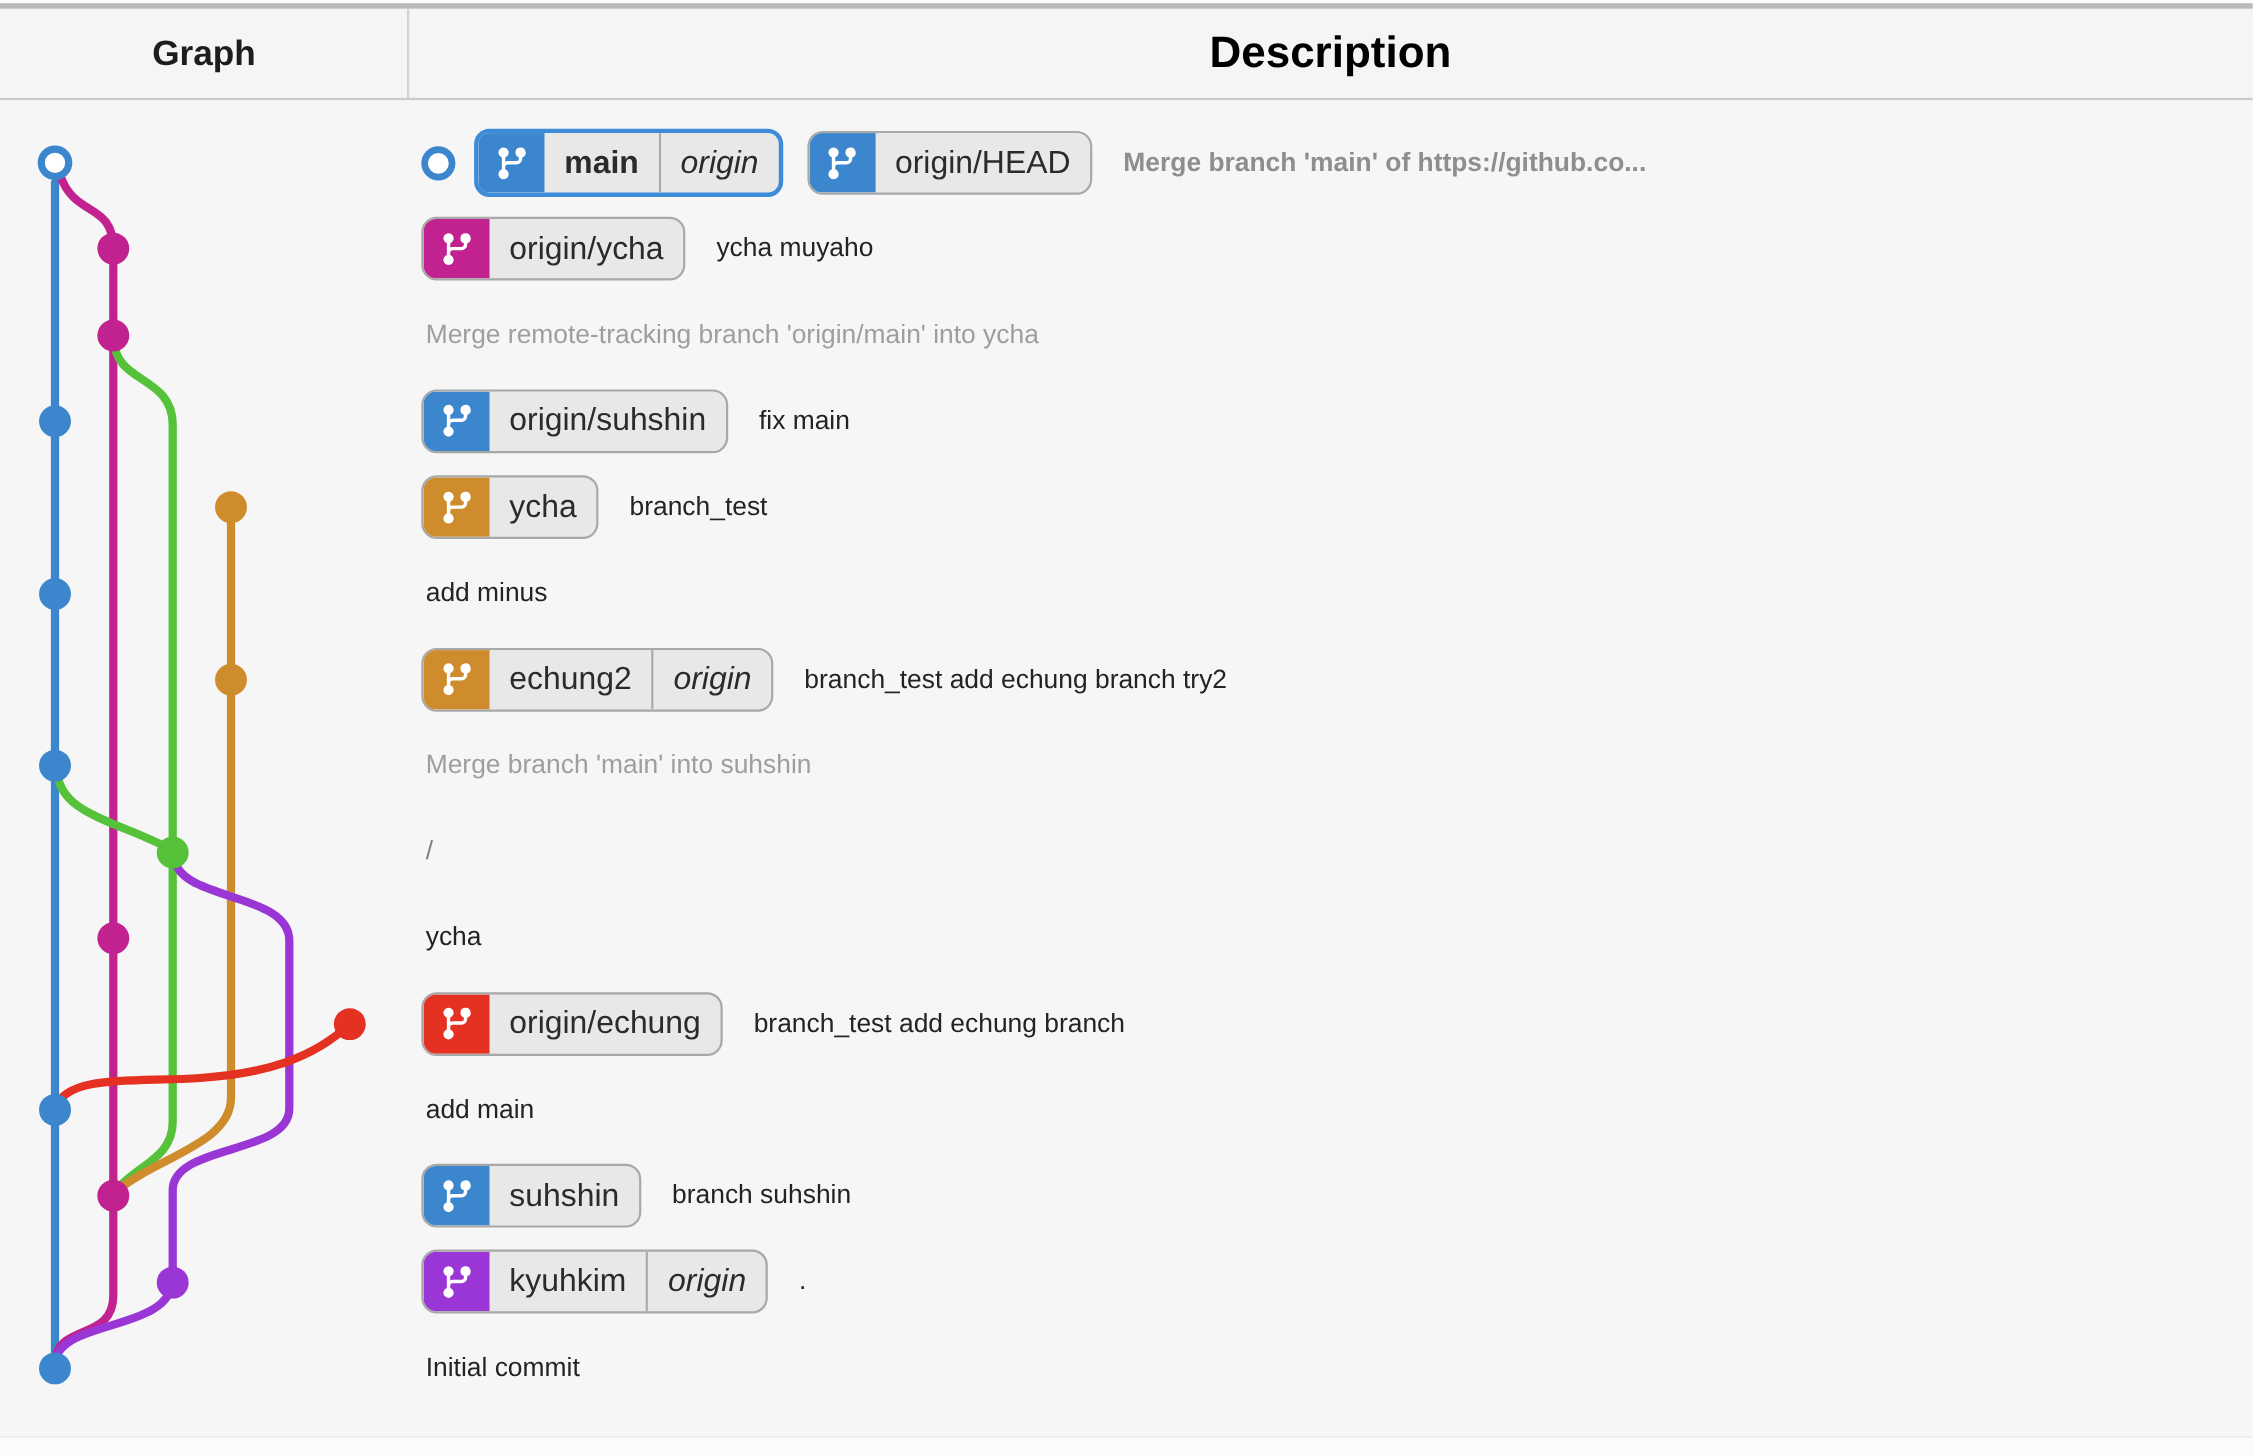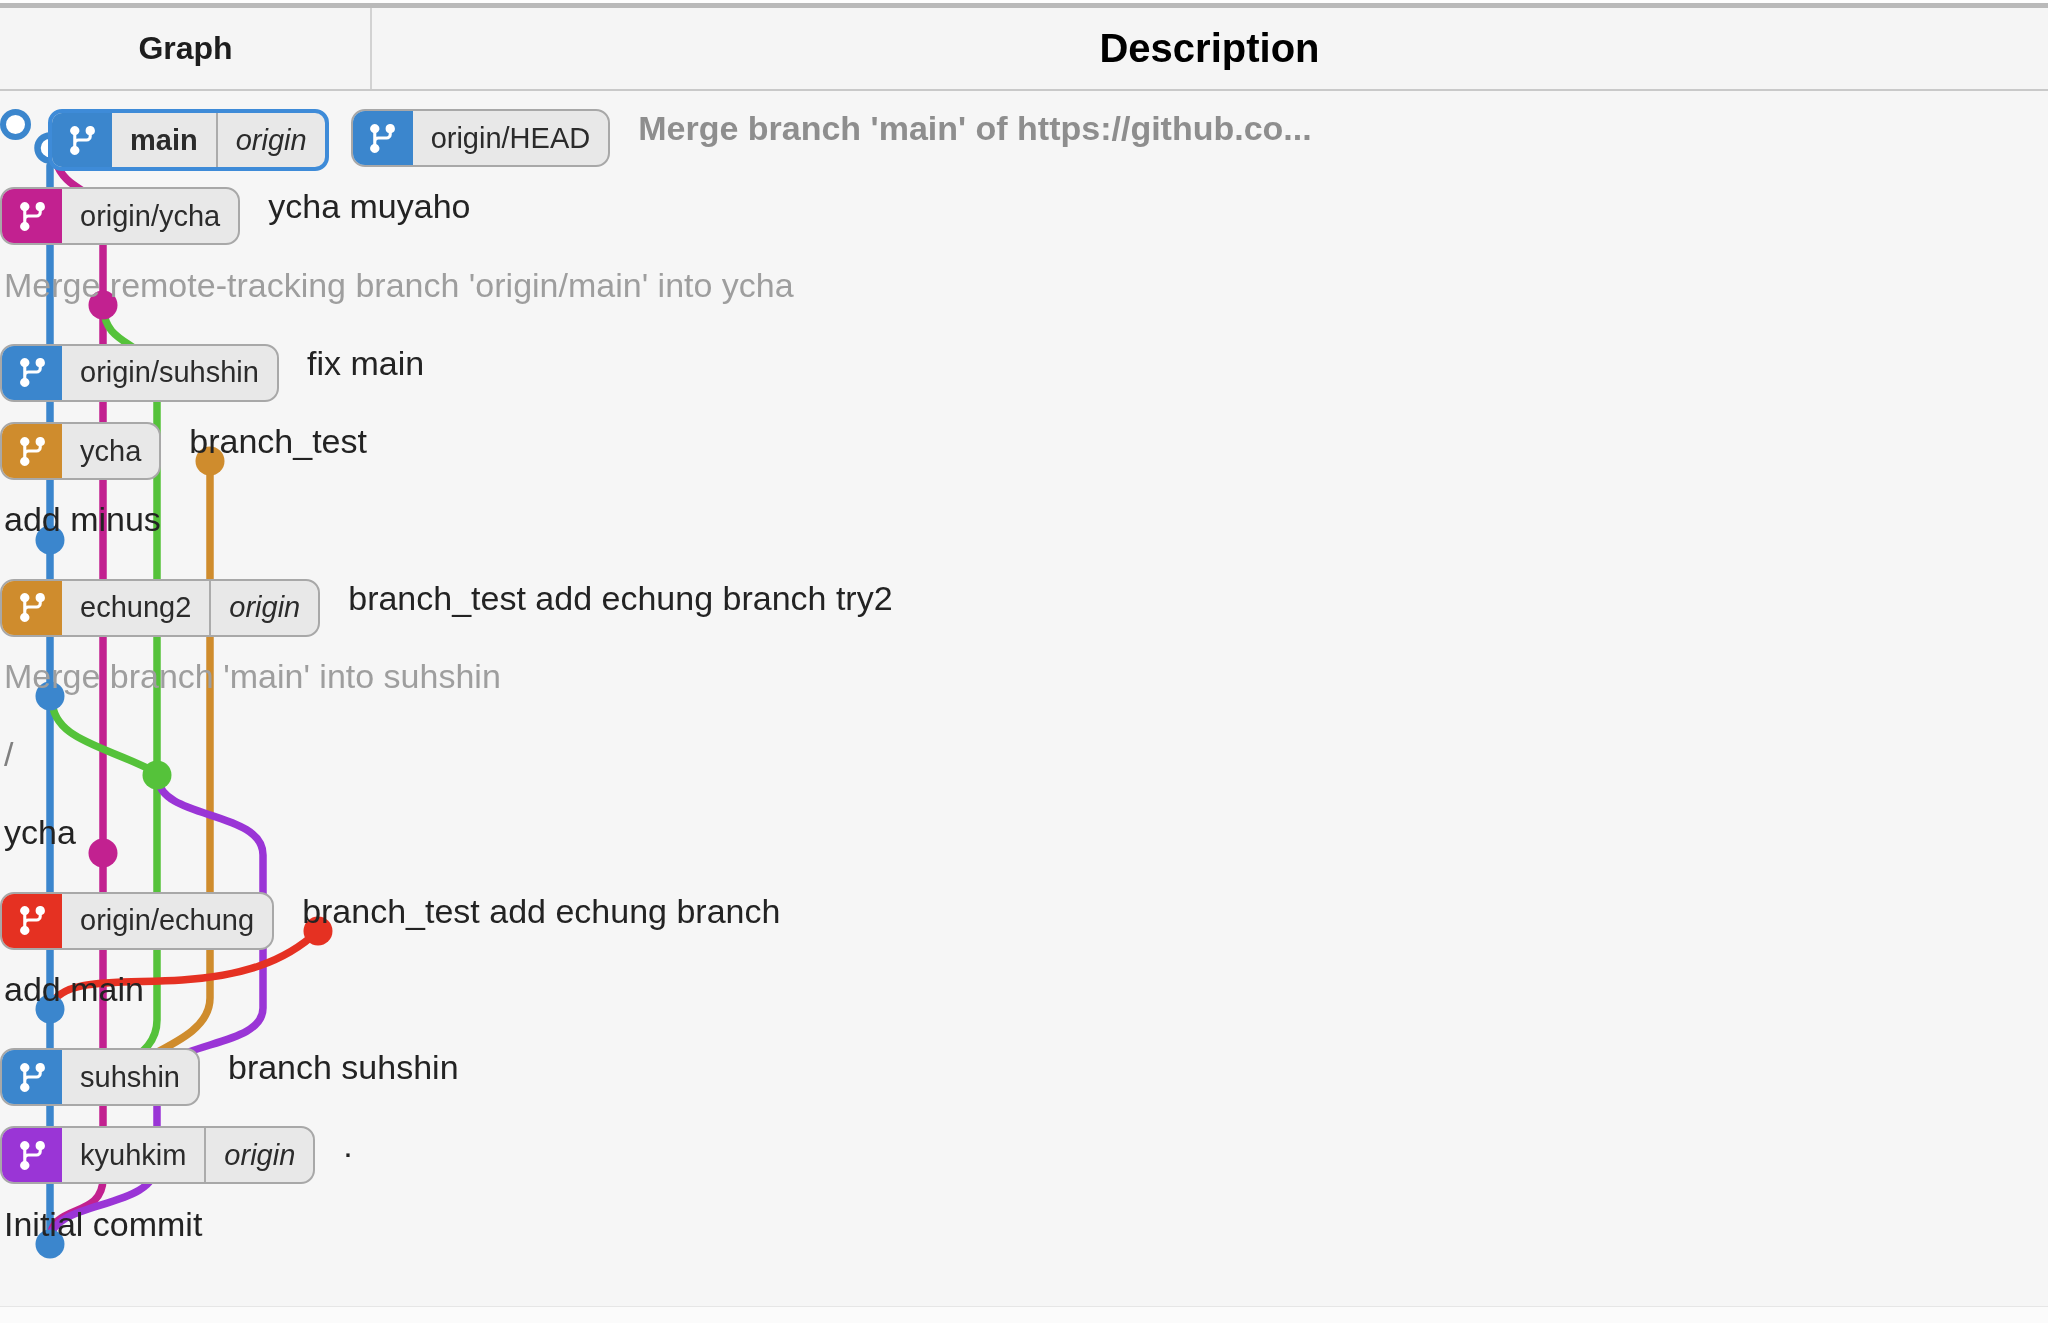--- a/index.html
+++ b/index.html
@@ -31,22 +31,22 @@
     font-size:40px;font-weight:bold;color:#000000;
   }
   .header-divider{position:absolute;left:370px;top:0;width:2px;height:100%;background:#d2d2d2;}
 
   
   #graph-svg{position:absolute;left:0;top:0;}
 
   
   .rows{position:absolute;left:0;top:109px;width:2048px;}
   .row{
-    height:78.25px;display:flex;
-    box-sizing:border-box;
+    height:78.25px;display:flex;align-items:center;
+    padding-left:383px;box-sizing:border-box;
     white-space:nowrap;overflow:hidden;
   }
   .ring{
     width:19px;height:19px;border-radius:50%;
     border:6.5px solid #3b86cd;background:#ffffff;
     margin-right:17px;flex:0 0 auto;display:none;
   }
   .row.has-ring .ring{display:block;}
 
   .badge{
@@ -63,21 +63,21 @@
   .badge-label{
     display:flex;align-items:center;padding:0 18px;
     font-size:29px;color:#2b2b2b;
   }
   .badge-label.bold{font-weight:bold;}
   .badge-origin{
     display:flex;align-items:center;padding:0 18px;
     font-size:29px;color:#2b2b2b;font-style:italic;
     border-left:2px solid #ababab;
   }
-  .msg{font-size:34px;color:#232323;margin-left:4px;}
+  .msg{font-size:24px;color:#232323;margin-left:4px;}
   .row .badge + .msg, .row .badge ~ .msg{margin-left:6px;}
   .msg.muted{color:#9e9e9e;}
   .msg.muted-bold{color:#8e8e8e;font-weight:bold;}
   .msg.dim{color:#808080;}
 
   
   .bottom-line{position:absolute;left:0;top:1306px;width:100%;height:1px;background:#e6e6e6;}
   .bottom-strip{position:absolute;left:0;top:1307px;width:100%;height:16px;background:#fbfbfb;}
 </style>
 </head>

